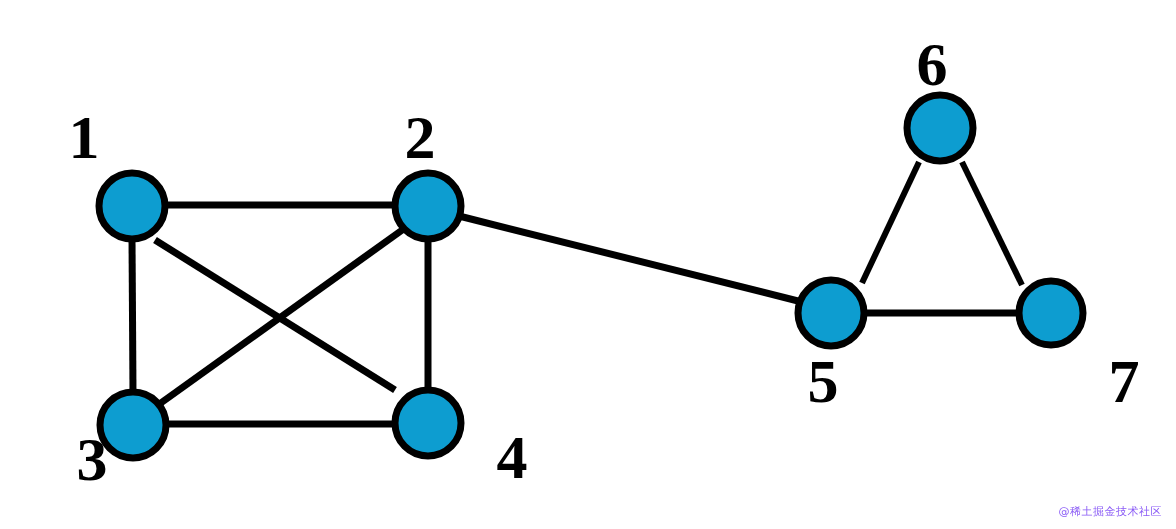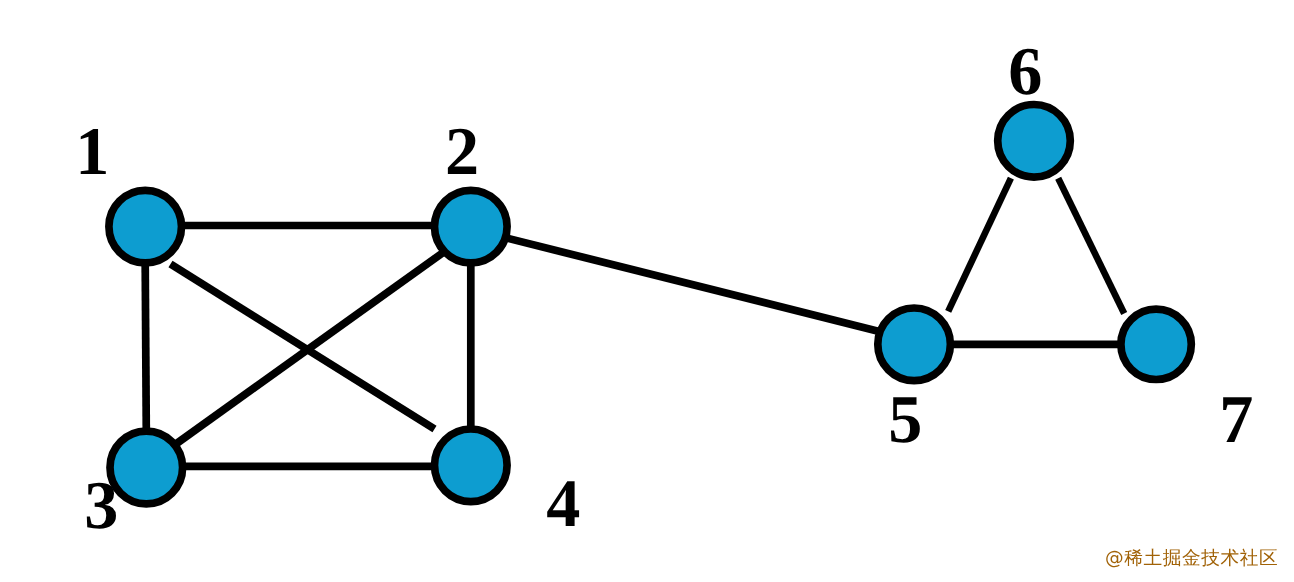--- a/index.html
+++ b/index.html
@@ -43,22 +43,22 @@
     font-size: 62px;
     fill: #000000;
     text-anchor: middle;
     dominant-baseline: alphabetic;
   }
   .watermark-text {
     position: absolute;
     right: 14px;
     bottom: 10px;
     font-family: "DejaVu Sans", "Liberation Sans", sans-serif;
-    font-size: 17px;
-    color: #a16207;
+    font-size: 11px;
+    color: #8b5cf6;
     letter-spacing: 0.5px;
     white-space: nowrap;
     user-select: none;
   }
 </style>
 </head>
 <body>
 
 <svg id="graph-canvas" viewBox="0 0 1176 529" xmlns="http://www.w3.org/2000/svg">
 

